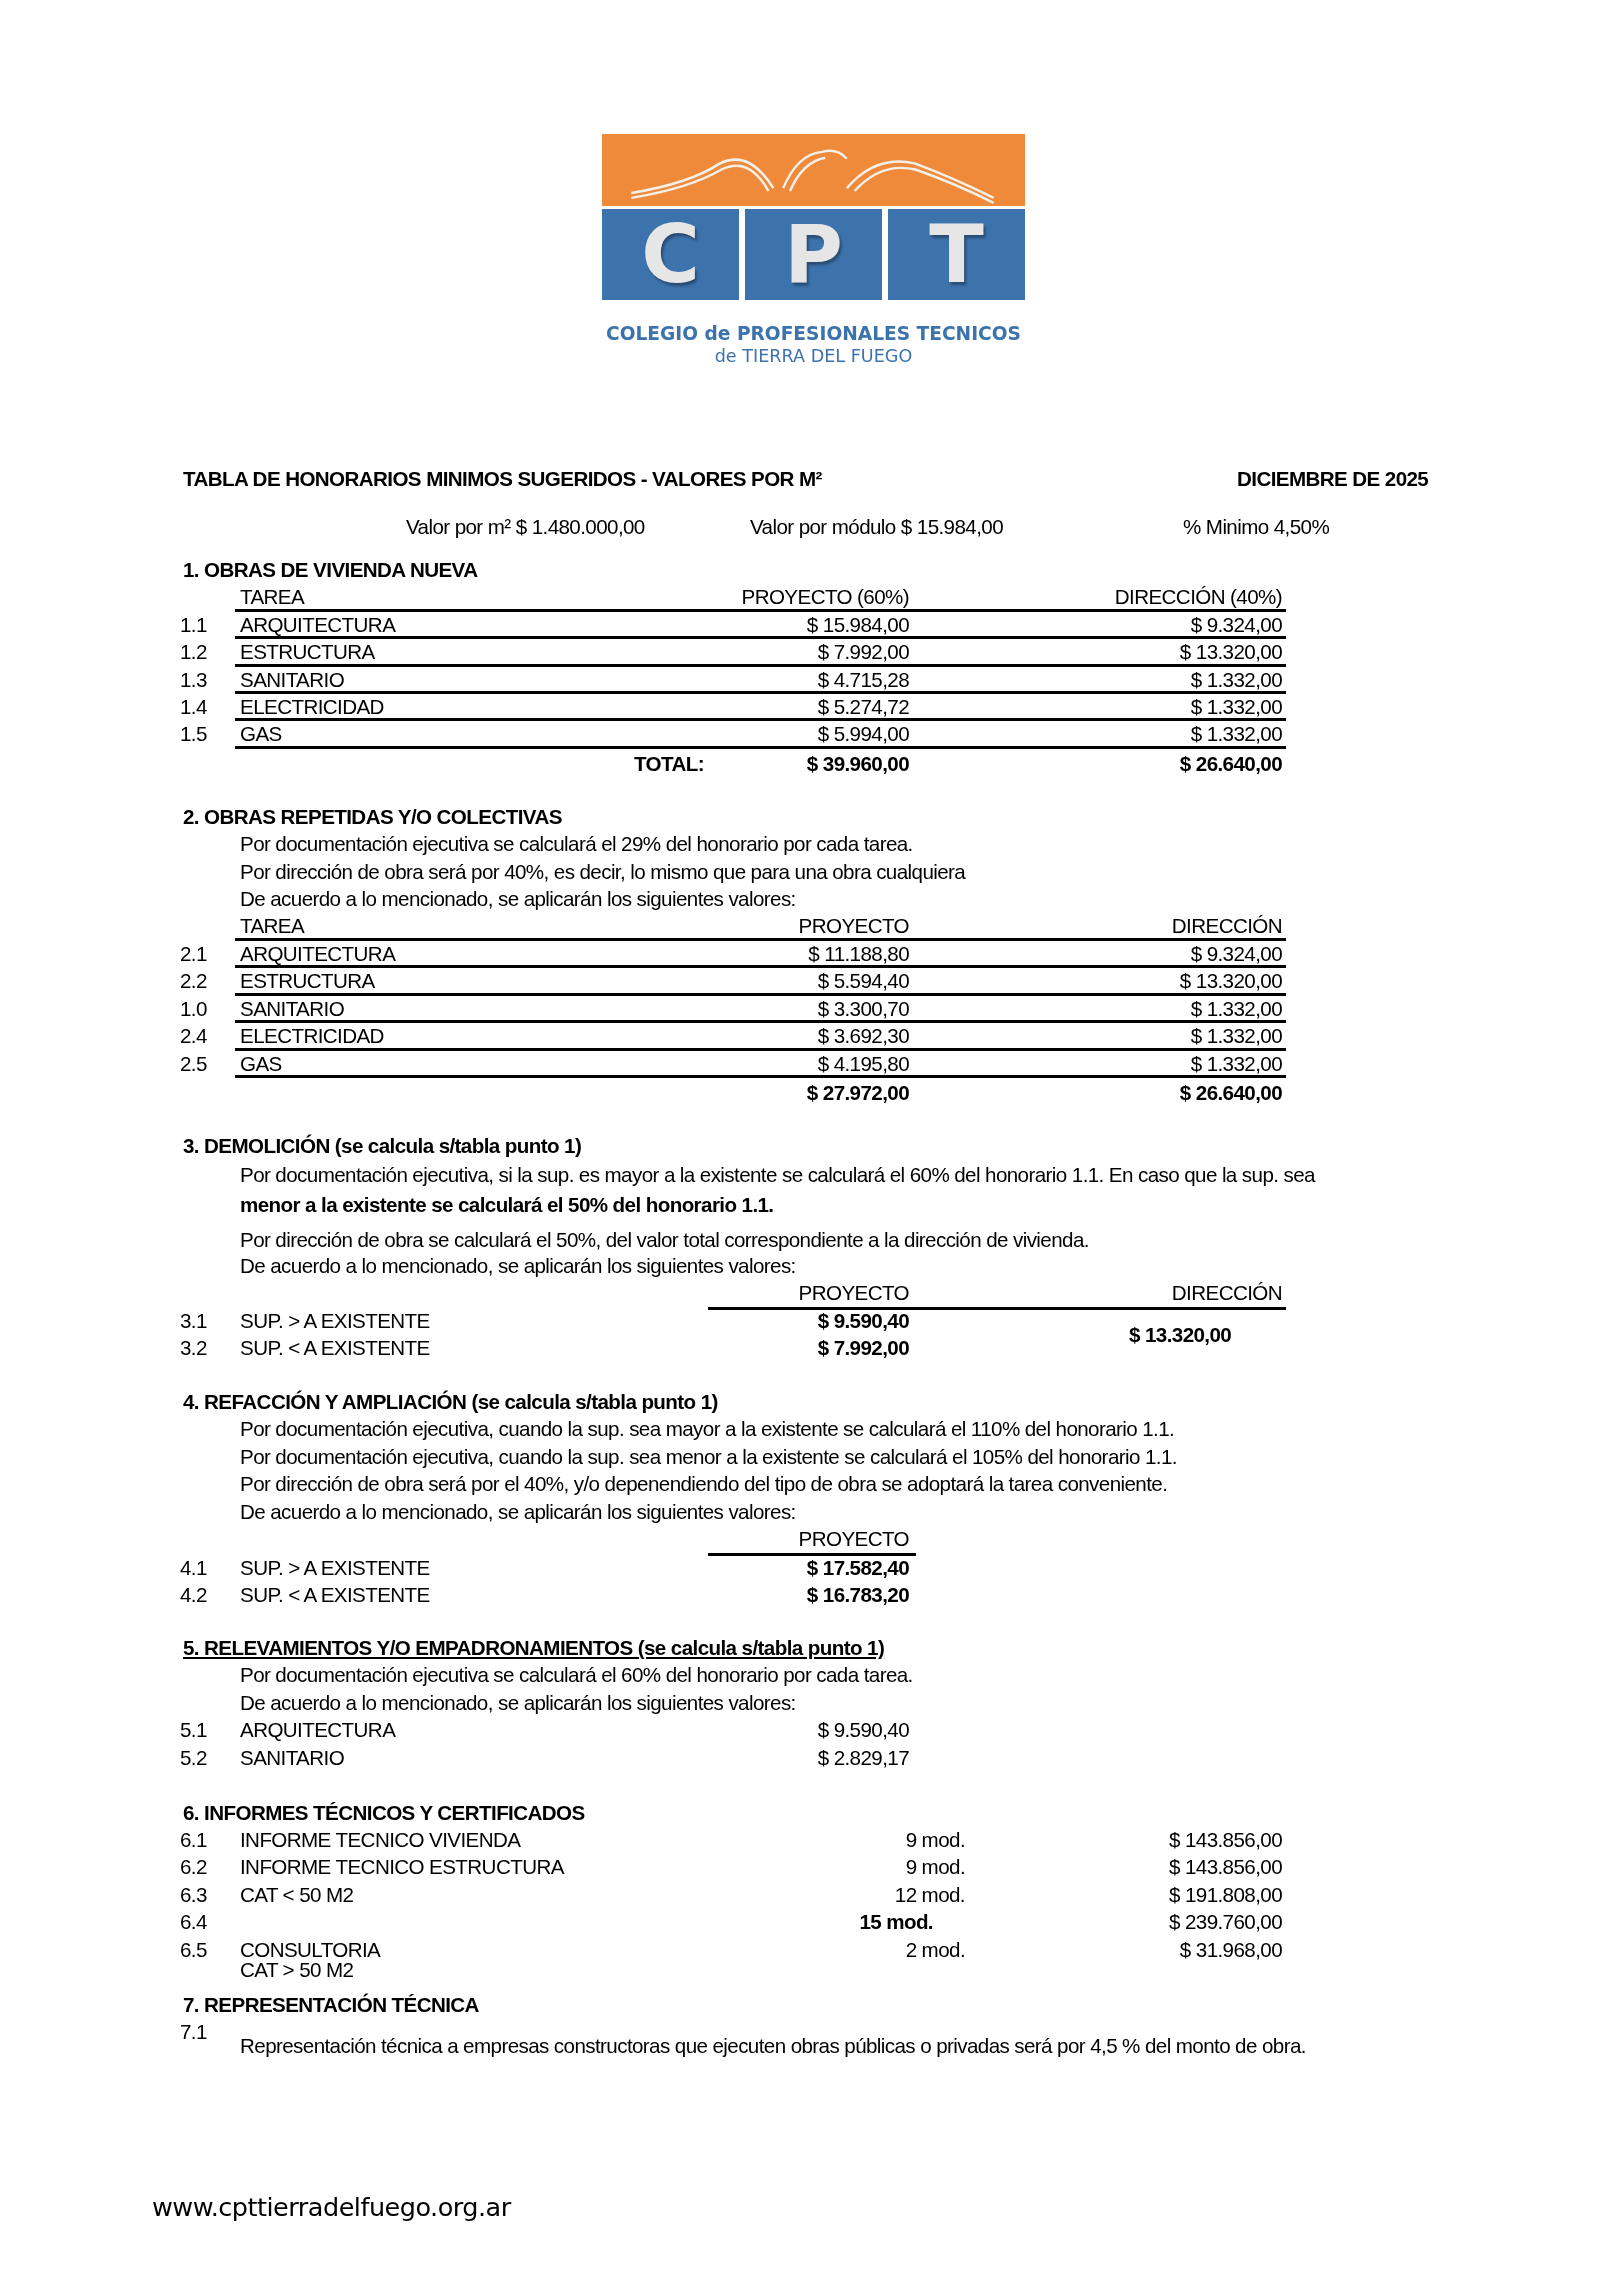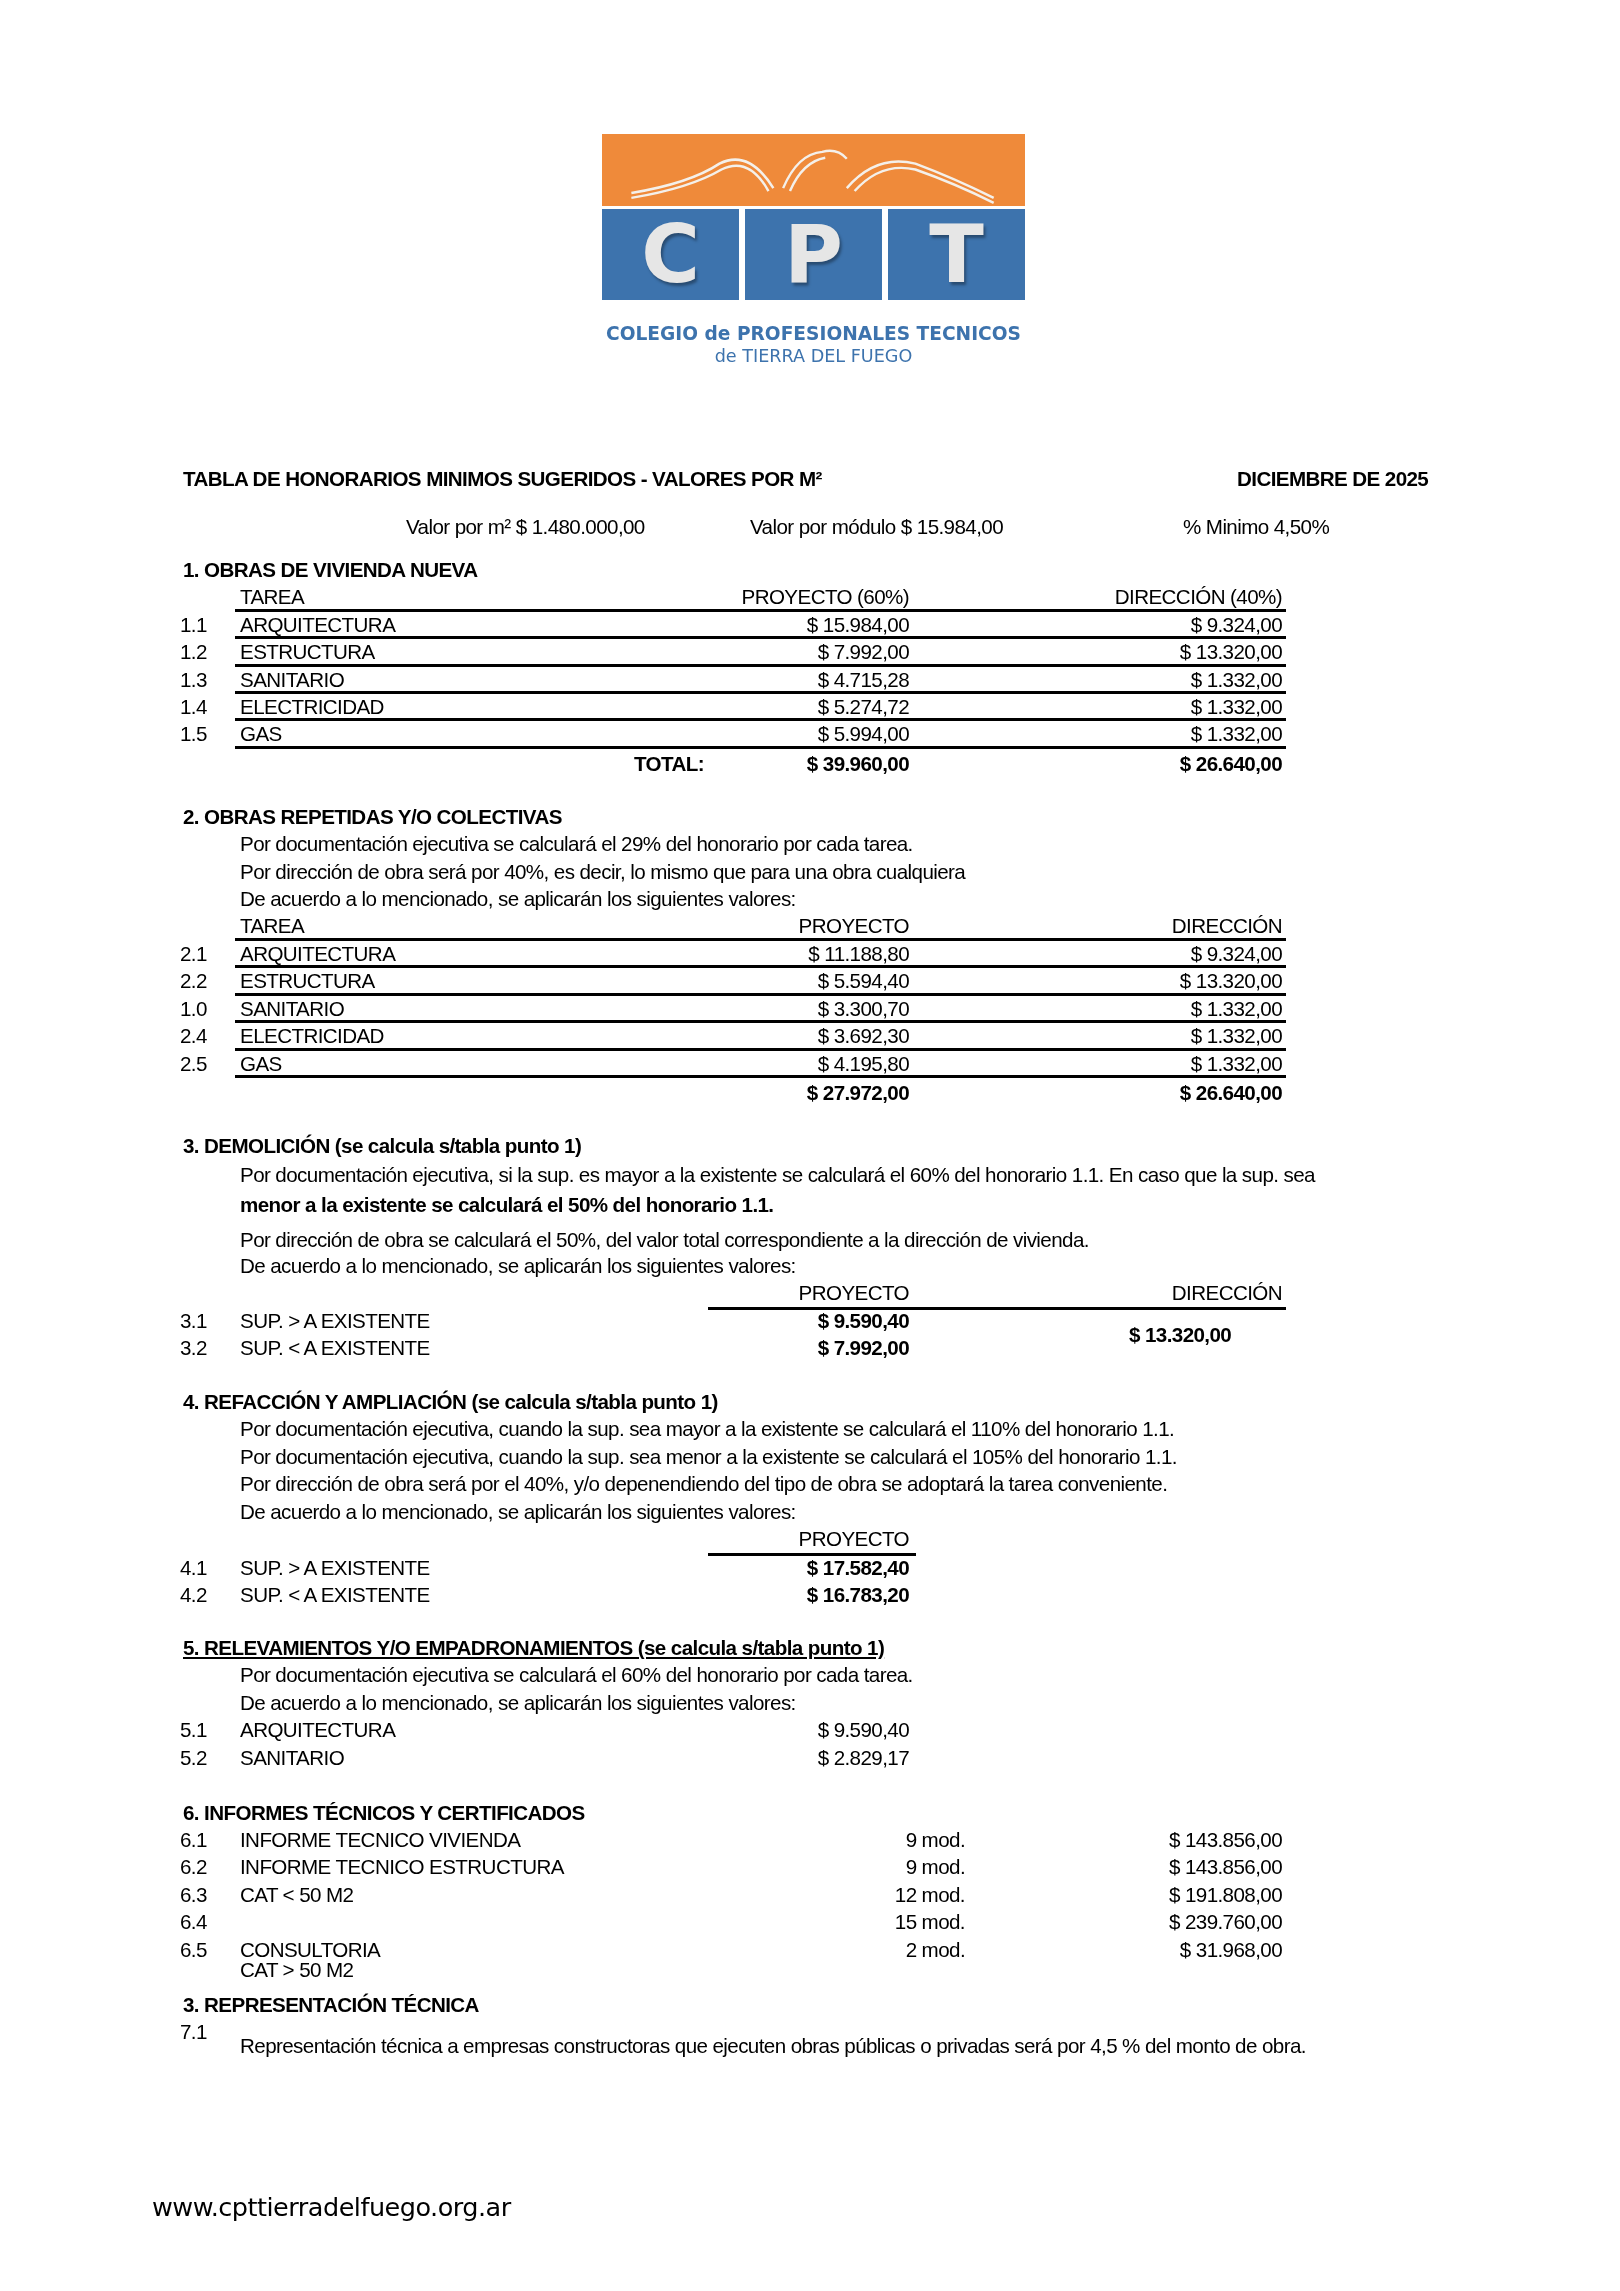--- a/index.html
+++ b/index.html
@@ -166,26 +166,26 @@
     <div class="t" style="left:180px; top:1854px;">6.2</div>
     <div class="t" style="left:240px; top:1854px;">INFORME TECNICO ESTRUCTURA</div>
     <div class="t r" style="left:804px; width:161px; top:1854px;">9 mod.</div>
     <div class="t r" style="left:1039px; width:243px; top:1854px;">$ 143.856,00</div>
     <div class="t" style="left:180px; top:1882px;">6.3</div>
     <div class="t" style="left:240px; top:1882px;">CAT &lt; 50 M2</div>
     <div class="t r" style="left:804px; width:161px; top:1882px;">12 mod.</div>
     <div class="t r" style="left:1039px; width:243px; top:1882px;">$ 191.808,00</div>
     <div class="t" style="left:180px; top:1909px;">6.4</div>
     <div class="t" style="left:240px; top:1957px;">CAT &gt; 50 M2</div>
-    <div class="t r" style="left:804px; width:161px; top:1909px;">15 mod.</div>
+    <div class="t r" style="left:772px; width:161px; top:1909px;font-weight:bold;">15 mod.</div>
     <div class="t r" style="left:1039px; width:243px; top:1909px;">$ 239.760,00</div>
     <div class="t" style="left:180px; top:1937px;">6.5</div>
     <div class="t" style="left:240px; top:1937px;">CONSULTORIA</div>
     <div class="t r" style="left:804px; width:161px; top:1937px;">2 mod.</div>
     <div class="t r" style="left:1039px; width:243px; top:1937px;">$ 31.968,00</div>
   </div>
 
-<div class="t b" style="left:183px; top:1992px;">3. REPRESENTACIÓN TÉCNICA</div>
+<div class="t b" style="left:183px; top:1992px;">7. REPRESENTACIÓN TÉCNICA</div>
 <div class="t" style="left:180px; top:2019px;">7.1</div>
 <div class="t" style="left:240px; top:2033px;">Representación técnica a empresas constructoras que ejecuten obras públicas o privadas será por 4,5 % del monto de obra.</div>
 
 <div class="abs" style="left:152px; top:2192px; font-size:25.5px; font-family:'DejaVu Sans', sans-serif; letter-spacing:-0.5px;">www.cpttierradelfuego.org.ar</div>
 
 
 </body></html>

